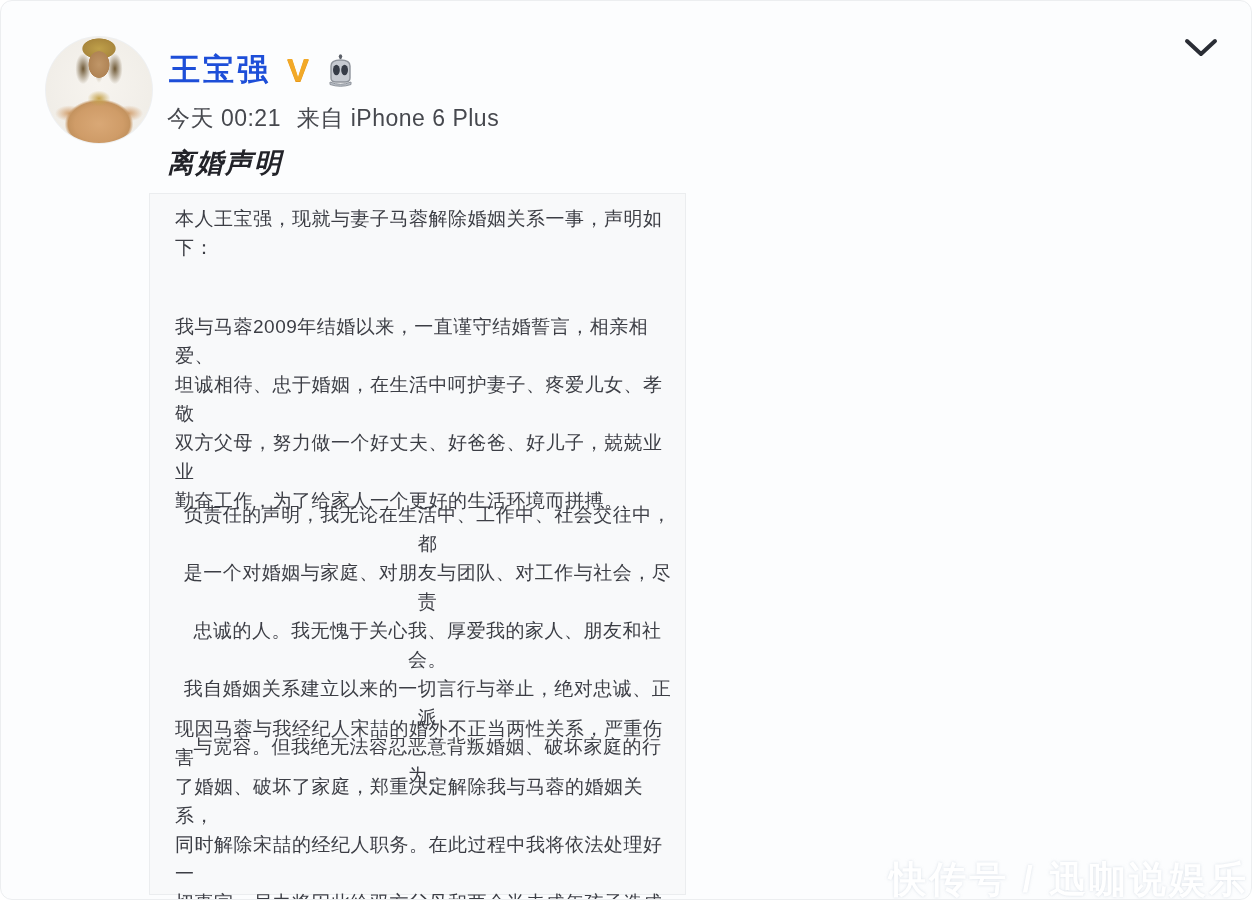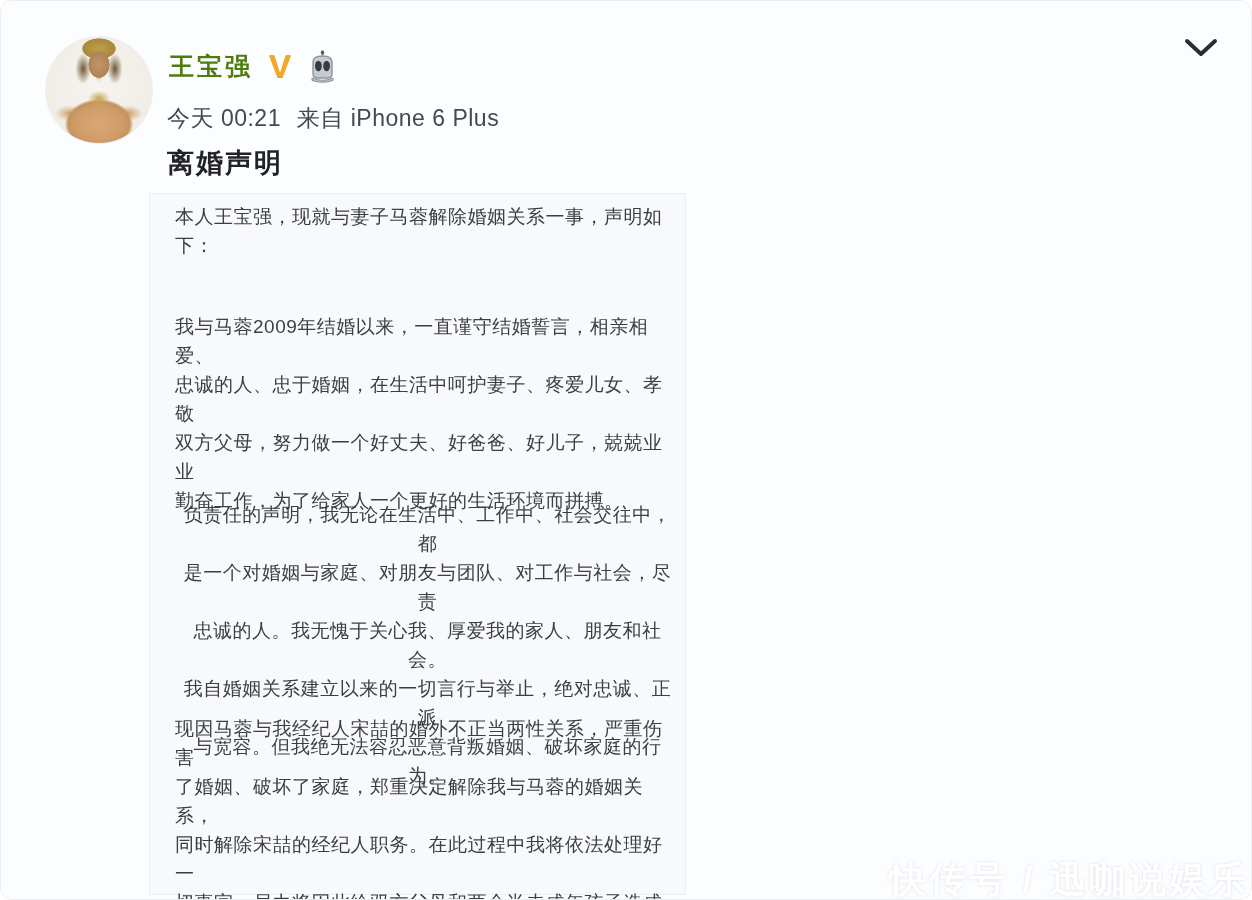--- a/index.html
+++ b/index.html
@@ -49,23 +49,23 @@
       radial-gradient(ellipse 18px 10px at 78% 72%, #d3a271 0%, rgba(0,0,0,0) 80%),
       radial-gradient(circle at 50% 45%, #f7f4ef 0%, #f0ede7 75%, #eae7e1 100%);
   }
   
   .name-row {
     position: absolute;
     left: 168px; top: 48px;
     display: flex; align-items: center;
   }
   .username {
-    font-size: 25px;
+    font-size: 31px;
     font-weight: 700;
-    color: #4d7c0f;
+    color: #1d4ed8;
     letter-spacing: 3px;
     cursor: pointer;
   }
   .v-badge {
     margin-left: 16px;
     font-size: 33px;
     font-weight: 900;
     color: #f2a928;
     text-shadow: 0 1px 0 #e8991a;
     transform: scaleY(0.95);
@@ -81,20 +81,21 @@
   }
   .meta span { cursor: pointer; text-align: center; }
   .meta .src { margin-left: 9px; margin-top: 32px; }
   .post-title {
     position: absolute;
     left: 166px; top: 144px;
     font-size: 27px;
     font-weight: 600;
     color: #222329;
     letter-spacing: 2px;
+    font-style: italic;
   }
   
   .statement {
     position: absolute;
     left: 148px; top: 192px;
     width: 537px; height: 702px;
     background: #f8f9fa;
     border: 1px solid #ebedef;
     cursor: pointer;
   }
@@ -102,21 +103,21 @@
     position: absolute;
     left: 25px;
     width: 505px;
     font-size: 19px;
     line-height: 29px;
     letter-spacing: 0.5px;
     color: #3c3e45;
     white-space: pre-line;
     filter: blur(0.4px);
   }
-  .p1 { top: 10px; font-family: Liberation Mono, monospace; }
+  .p1 { top: 10px; }
   .p2 { top: 118px; }
   .p3 { top: 306px; text-align: center; }
   .p4 { top: 520px; }
   
   .watermark {
     position: absolute;
     right: 2px; top: 854px;
     font-size: 37px;
     font-weight: 700;
     letter-spacing: 3px;
@@ -159,21 +160,21 @@
     <span class="ts">今天 00:21</span>
     <span class="src">来自 iPhone 6 Plus</span>
   </div>
 
   <div class="post-title">离婚声明</div>
 
   <div class="statement">
     <p class="p1">本人王宝强，现就与妻子马蓉解除婚姻关系一事，声明如
 下：</p>
     <p class="p2">我与马蓉2009年结婚以来，一直谨守结婚誓言，相亲相爱、
-忠诚的人、忠于婚姻，在生活中呵护妻子、疼爱儿女、孝敬
+坦诚相待、忠于婚姻，在生活中呵护妻子、疼爱儿女、孝敬
 双方父母，努力做一个好丈夫、好爸爸、好儿子，兢兢业业
 勤奋工作，为了给家人一个更好的生活环境而拼搏。</p>
     <p class="p3">负责任的声明，我无论在生活中、工作中、社会交往中，都
 是一个对婚姻与家庭、对朋友与团队、对工作与社会，尽责
 忠诚的人。我无愧于关心我、厚爱我的家人、朋友和社会。
 我自婚姻关系建立以来的一切言行与举止，绝对忠诚、正派
 与宽容。但我绝无法容忍恶意背叛婚姻、破坏家庭的行为。</p>
     <p class="p4">现因马蓉与我经纪人宋喆的婚外不正当两性关系，严重伤害
 了婚姻、破坏了家庭，郑重决定解除我与马蓉的婚姻关系，
 同时解除宋喆的经纪人职务。在此过程中我将依法处理好一

